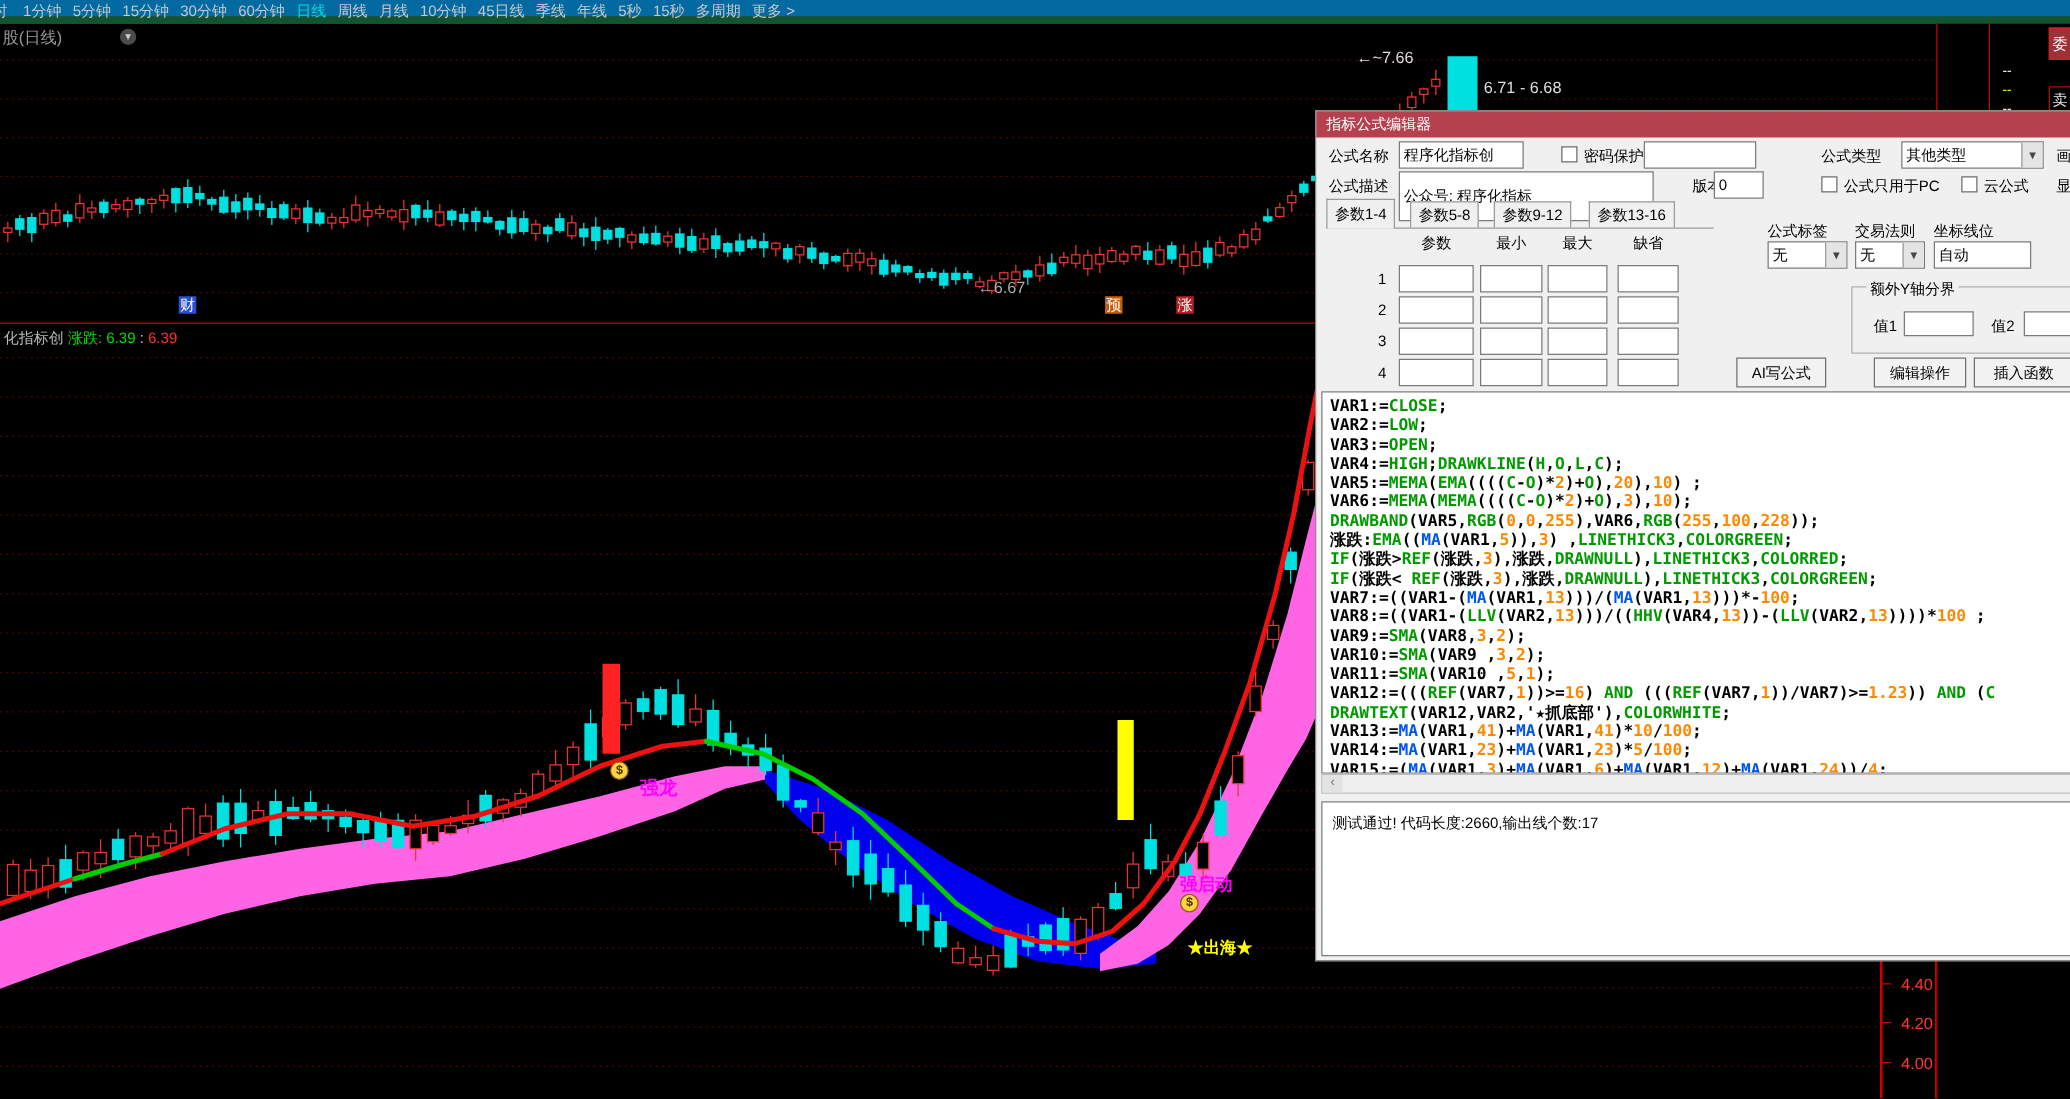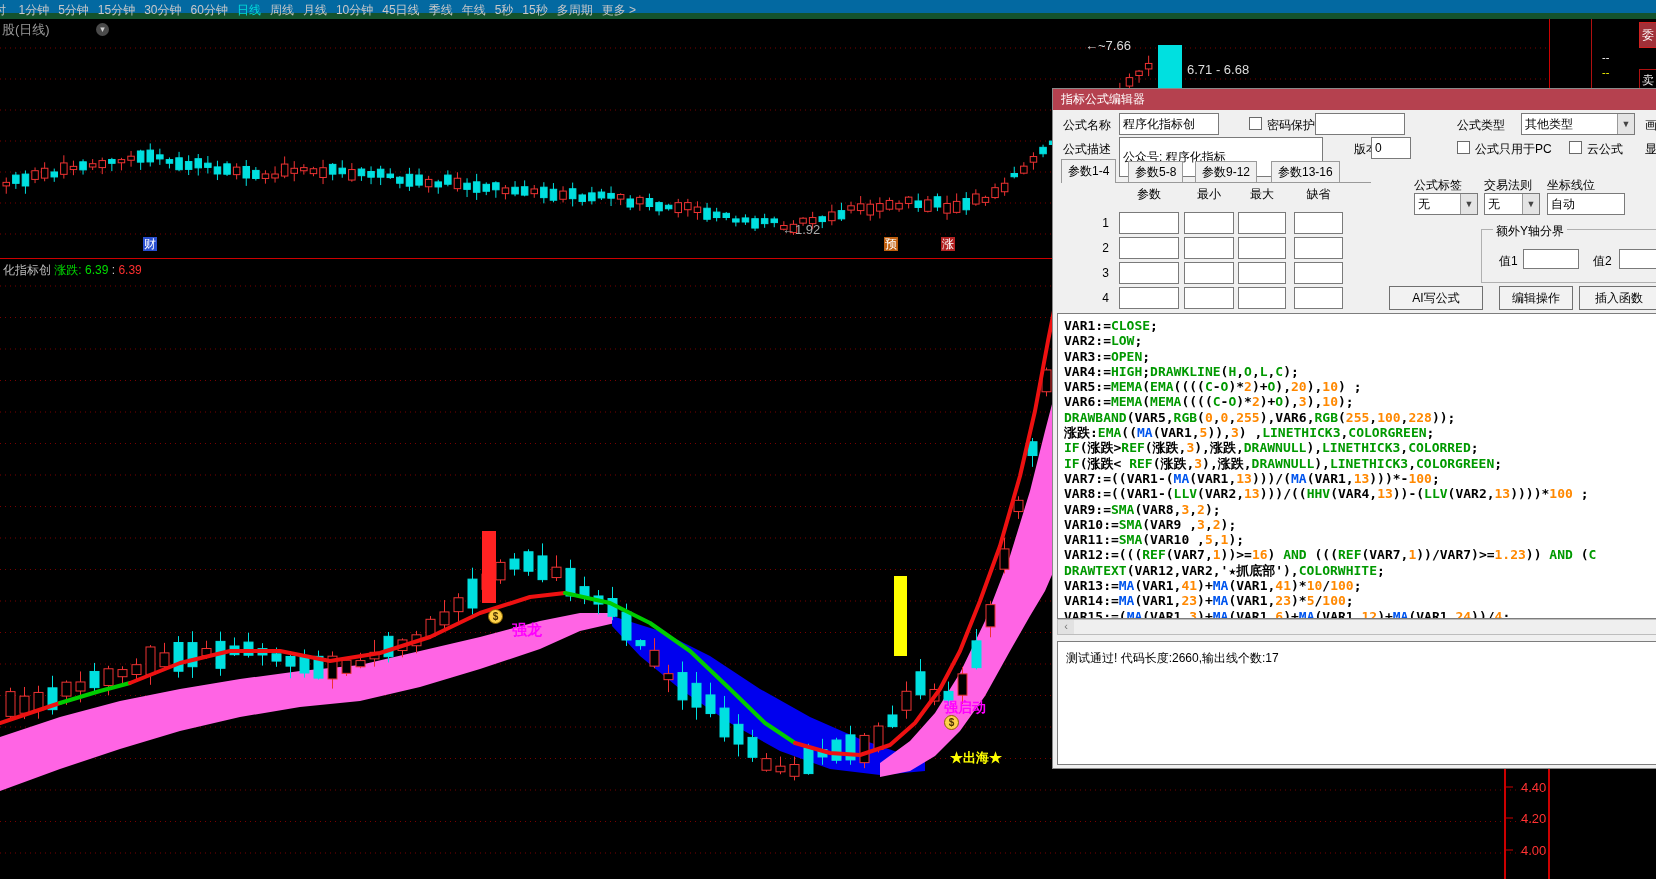--- a/index.html
+++ b/index.html
@@ -344,21 +344,21 @@
         <line x1="1129.4500000000007" y1="54.47388545953301" x2="1129.4500000000007" y2="74.45387088477307" stroke="#ee3333" stroke-width="1"></line>
         <rect x="1126.2000000000007" y="58.60225051440269" width="6.5" height="8.448996913580247" fill="#000" stroke="#ee3333" stroke-width="1"></rect>
         <line x1="1139.0500000000006" y1="50.94316057956051" x2="1139.0500000000006" y2="63.7536286865564" stroke="#ee3333" stroke-width="1"></line>
         <rect x="1135.8000000000006" y="52.10999871399124" width="6.5" height="4.4028935185185185" fill="#000" stroke="#ee3333" stroke-width="1"></rect>
         <line x1="1148.6500000000005" y1="36.702430555555246" x2="1148.6500000000005" y2="57.09055212619997" stroke="#ee3333" stroke-width="1"></line>
         <rect x="1145.4000000000005" y="44.455324074073765" width="6.5" height="5.493364197530864" fill="#000" stroke="#ee3333" stroke-width="1"></rect>
         <rect x="1158" y="26" width="24" height="120" fill="#00e0e0"></rect>
       </svg>
     <div class="chart-label" style="left:1085px;top:19px;color:#dddddd;font-size:13px;">←~7.66</div>
     <div class="chart-label" style="left:1187px;top:43px;color:#dddddd;font-size:13px;">6.71 - 6.68</div>
-    <div class="chart-label" style="left:782px;top:203px;color:#aaaaaa;font-size:13px;">←1.92</div>
+    <div class="chart-label" style="left:782px;top:203px;color:#aaaaaa;font-size:13px;">←6.67</div>
   <div class="marker-chip" style="left: 143px; top: 218px; background: rgb(42, 79, 208);">财</div>
       <div class="marker-chip" style="left: 884px; top: 218px; background: rgb(192, 96, 16);">预</div>
       <div class="marker-chip" style="left: 941px; top: 218px; background: rgb(178, 34, 34);">涨</div>
     </div>
 
   <div id="main-chart">
       <svg width="1550" height="620" style="position:absolute;left:0;top:0;">
         <line x1="0" y1="27" x2="1550" y2="27" stroke="#7a0000" stroke-width="1" stroke-dasharray="1,4"></line>
         <line x1="0" y1="58.5" x2="1550" y2="58.5" stroke="#7a0000" stroke-width="1" stroke-dasharray="1,4"></line>
         <line x1="0" y1="90" x2="1550" y2="90" stroke="#7a0000" stroke-width="1" stroke-dasharray="1,4"></line>
@@ -626,21 +626,21 @@
 
     
     <div class="groupbox" style="left:428px;top:140px;width:232px;height:54px;"></div>
     <span class="grouplbl" style="left:440px;top:134px;">额外Y轴分界</span>
     <span class="lbl" style="left:446px;top:164px;">值1</span>
     <input class="inp" style="left: 470px; top: 160px; width: 56px; height: 20px;">
     <span class="lbl" style="left:540px;top:164px;">值2</span>
     <input class="inp" style="left: 566px; top: 160px; width: 56px; height: 20px;">
 
     
-    <div class="btn" style="left:336px;top:197px;width:94px;">AI写公式</div>
+    <div class="btn" style="left:336px;top:197px;width:72px;">AI写公式</div>
     <div class="btn" style="left:446px;top:197px;width:74px;">编辑操作</div>
     <div class="btn" style="left:526px;top:197px;width:80px;">插入函数</div>
 
     
     <div id="code-editor">
       <div id="code-inner"><div class="code-line"><span style="color: rgb(0, 0, 0);">VAR1</span><span style="color: rgb(0, 0, 0);">:=</span><span style="color: rgb(0, 153, 0);">CLOSE</span><span style="color: rgb(0, 0, 0);">;</span></div><div class="code-line"><span style="color: rgb(0, 0, 0);">VAR2</span><span style="color: rgb(0, 0, 0);">:=</span><span style="color: rgb(0, 153, 0);">LOW</span><span style="color: rgb(0, 0, 0);">;</span></div><div class="code-line"><span style="color: rgb(0, 0, 0);">VAR3</span><span style="color: rgb(0, 0, 0);">:=</span><span style="color: rgb(0, 153, 0);">OPEN</span><span style="color: rgb(0, 0, 0);">;</span></div><div class="code-line"><span style="color: rgb(0, 0, 0);">VAR4</span><span style="color: rgb(0, 0, 0);">:=</span><span style="color: rgb(0, 153, 0);">HIGH</span><span style="color: rgb(0, 0, 0);">;</span><span style="color: rgb(0, 153, 0);">DRAWKLINE</span><span style="color: rgb(0, 0, 0);">(</span><span style="color: rgb(0, 153, 0);">H</span><span style="color: rgb(0, 0, 0);">,</span><span style="color: rgb(0, 153, 0);">O</span><span style="color: rgb(0, 0, 0);">,</span><span style="color: rgb(0, 153, 0);">L</span><span style="color: rgb(0, 0, 0);">,</span><span style="color: rgb(0, 153, 0);">C</span><span style="color: rgb(0, 0, 0);">);</span></div><div class="code-line"><span style="color: rgb(0, 0, 0);">VAR5</span><span style="color: rgb(0, 0, 0);">:=</span><span style="color: rgb(0, 153, 0);">MEMA</span><span style="color: rgb(0, 0, 0);">(</span><span style="color: rgb(0, 153, 0);">EMA</span><span style="color: rgb(0, 0, 0);">((((</span><span style="color: rgb(0, 153, 0);">C</span><span style="color: rgb(0, 0, 0);">-</span><span style="color: rgb(0, 153, 0);">O</span><span style="color: rgb(0, 0, 0);">)*</span><span style="color: rgb(255, 136, 0);">2</span><span style="color: rgb(0, 0, 0);">)+</span><span style="color: rgb(0, 153, 0);">O</span><span style="color: rgb(0, 0, 0);">),</span><span style="color: rgb(255, 136, 0);">20</span><span style="color: rgb(0, 0, 0);">),</span><span style="color: rgb(255, 136, 0);">10</span><span style="color: rgb(0, 0, 0);">) ;</span></div><div class="code-line"><span style="color: rgb(0, 0, 0);">VAR6</span><span style="color: rgb(0, 0, 0);">:=</span><span style="color: rgb(0, 153, 0);">MEMA</span><span style="color: rgb(0, 0, 0);">(</span><span style="color: rgb(0, 153, 0);">MEMA</span><span style="color: rgb(0, 0, 0);">((((</span><span style="color: rgb(0, 153, 0);">C</span><span style="color: rgb(0, 0, 0);">-</span><span style="color: rgb(0, 153, 0);">O</span><span style="color: rgb(0, 0, 0);">)*</span><span style="color: rgb(255, 136, 0);">2</span><span style="color: rgb(0, 0, 0);">)+</span><span style="color: rgb(0, 153, 0);">O</span><span style="color: rgb(0, 0, 0);">),</span><span style="color: rgb(255, 136, 0);">3</span><span style="color: rgb(0, 0, 0);">),</span><span style="color: rgb(255, 136, 0);">10</span><span style="color: rgb(0, 0, 0);">);</span></div><div class="code-line"><span style="color: rgb(0, 153, 0);">DRAWBAND</span><span style="color: rgb(0, 0, 0);">(</span><span style="color: rgb(0, 0, 0);">VAR5</span><span style="color: rgb(0, 0, 0);">,</span><span style="color: rgb(0, 153, 0);">RGB</span><span style="color: rgb(0, 0, 0);">(</span><span style="color: rgb(255, 136, 0);">0</span><span style="color: rgb(0, 0, 0);">,</span><span style="color: rgb(255, 136, 0);">0</span><span style="color: rgb(0, 0, 0);">,</span><span style="color: rgb(255, 136, 0);">255</span><span style="color: rgb(0, 0, 0);">),</span><span style="color: rgb(0, 0, 0);">VAR6</span><span style="color: rgb(0, 0, 0);">,</span><span style="color: rgb(0, 153, 0);">RGB</span><span style="color: rgb(0, 0, 0);">(</span><span style="color: rgb(255, 136, 0);">255</span><span style="color: rgb(0, 0, 0);">,</span><span style="color: rgb(255, 136, 0);">100</span><span style="color: rgb(0, 0, 0);">,</span><span style="color: rgb(255, 136, 0);">228</span><span style="color: rgb(0, 0, 0);">));</span></div><div class="code-line"><span style="color: rgb(0, 0, 0);">涨跌:</span><span style="color: rgb(0, 153, 0);">EMA</span><span style="color: rgb(0, 0, 0);">((</span><span style="color: rgb(0, 85, 238);">MA</span><span style="color: rgb(0, 0, 0);">(</span><span style="color: rgb(0, 0, 0);">VAR1</span><span style="color: rgb(0, 0, 0);">,</span><span style="color: rgb(255, 136, 0);">5</span><span style="color: rgb(0, 0, 0);">)),</span><span style="color: rgb(255, 136, 0);">3</span><span style="color: rgb(0, 0, 0);">) ,</span><span style="color: rgb(0, 153, 0);">LINETHICK3</span><span style="color: rgb(0, 0, 0);">,</span><span style="color: rgb(0, 153, 0);">COLORGREEN</span><span style="color: rgb(0, 0, 0);">;</span></div><div class="code-line"><span style="color: rgb(0, 153, 0);">IF</span><span style="color: rgb(0, 0, 0);">(涨跌&gt;</span><span style="color: rgb(0, 153, 0);">REF</span><span style="color: rgb(0, 0, 0);">(涨跌,</span><span style="color: rgb(255, 136, 0);">3</span><span style="color: rgb(0, 0, 0);">),涨跌,</span><span style="color: rgb(0, 153, 0);">DRAWNULL</span><span style="color: rgb(0, 0, 0);">),</span><span style="color: rgb(0, 153, 0);">LINETHICK3</span><span style="color: rgb(0, 0, 0);">,</span><span style="color: rgb(0, 153, 0);">COLORRED</span><span style="color: rgb(0, 0, 0);">;</span></div><div class="code-line"><span style="color: rgb(0, 153, 0);">IF</span><span style="color: rgb(0, 0, 0);">(涨跌&lt; </span><span style="color: rgb(0, 153, 0);">REF</span><span style="color: rgb(0, 0, 0);">(涨跌,</span><span style="color: rgb(255, 136, 0);">3</span><span style="color: rgb(0, 0, 0);">),涨跌,</span><span style="color: rgb(0, 153, 0);">DRAWNULL</span><span style="color: rgb(0, 0, 0);">),</span><span style="color: rgb(0, 153, 0);">LINETHICK3</span><span style="color: rgb(0, 0, 0);">,</span><span style="color: rgb(0, 153, 0);">COLORGREEN</span><span style="color: rgb(0, 0, 0);">;</span></div><div class="code-line"><span style="color: rgb(0, 0, 0);">VAR7</span><span style="color: rgb(0, 0, 0);">:=((</span><span style="color: rgb(0, 0, 0);">VAR1</span><span style="color: rgb(0, 0, 0);">-(</span><span style="color: rgb(0, 85, 238);">MA</span><span style="color: rgb(0, 0, 0);">(</span><span style="color: rgb(0, 0, 0);">VAR1</span><span style="color: rgb(0, 0, 0);">,</span><span style="color: rgb(255, 136, 0);">13</span><span style="color: rgb(0, 0, 0);">)))/(</span><span style="color: rgb(0, 85, 238);">MA</span><span style="color: rgb(0, 0, 0);">(</span><span style="color: rgb(0, 0, 0);">VAR1</span><span style="color: rgb(0, 0, 0);">,</span><span style="color: rgb(255, 136, 0);">13</span><span style="color: rgb(0, 0, 0);">)))*-</span><span style="color: rgb(255, 136, 0);">100</span><span style="color: rgb(0, 0, 0);">;</span></div><div class="code-line"><span style="color: rgb(0, 0, 0);">VAR8</span><span style="color: rgb(0, 0, 0);">:=((</span><span style="color: rgb(0, 0, 0);">VAR1</span><span style="color: rgb(0, 0, 0);">-(</span><span style="color: rgb(0, 153, 0);">LLV</span><span style="color: rgb(0, 0, 0);">(</span><span style="color: rgb(0, 0, 0);">VAR2</span><span style="color: rgb(0, 0, 0);">,</span><span style="color: rgb(255, 136, 0);">13</span><span style="color: rgb(0, 0, 0);">)))/((</span><span style="color: rgb(0, 153, 0);">HHV</span><span style="color: rgb(0, 0, 0);">(</span><span style="color: rgb(0, 0, 0);">VAR4</span><span style="color: rgb(0, 0, 0);">,</span><span style="color: rgb(255, 136, 0);">13</span><span style="color: rgb(0, 0, 0);">))-(</span><span style="color: rgb(0, 153, 0);">LLV</span><span style="color: rgb(0, 0, 0);">(</span><span style="color: rgb(0, 0, 0);">VAR2</span><span style="color: rgb(0, 0, 0);">,</span><span style="color: rgb(255, 136, 0);">13</span><span style="color: rgb(0, 0, 0);">))))*</span><span style="color: rgb(255, 136, 0);">100</span><span style="color: rgb(0, 0, 0);"> ;</span></div><div class="code-line"><span style="color: rgb(0, 0, 0);">VAR9</span><span style="color: rgb(0, 0, 0);">:=</span><span style="color: rgb(0, 153, 0);">SMA</span><span style="color: rgb(0, 0, 0);">(</span><span style="color: rgb(0, 0, 0);">VAR8</span><span style="color: rgb(0, 0, 0);">,</span><span style="color: rgb(255, 136, 0);">3</span><span style="color: rgb(0, 0, 0);">,</span><span style="color: rgb(255, 136, 0);">2</span><span style="color: rgb(0, 0, 0);">);</span></div><div class="code-line"><span style="color: rgb(0, 0, 0);">VAR10</span><span style="color: rgb(0, 0, 0);">:=</span><span style="color: rgb(0, 153, 0);">SMA</span><span style="color: rgb(0, 0, 0);">(</span><span style="color: rgb(0, 0, 0);">VAR9</span><span style="color: rgb(0, 0, 0);"> ,</span><span style="color: rgb(255, 136, 0);">3</span><span style="color: rgb(0, 0, 0);">,</span><span style="color: rgb(255, 136, 0);">2</span><span style="color: rgb(0, 0, 0);">);</span></div><div class="code-line"><span style="color: rgb(0, 0, 0);">VAR11</span><span style="color: rgb(0, 0, 0);">:=</span><span style="color: rgb(0, 153, 0);">SMA</span><span style="color: rgb(0, 0, 0);">(</span><span style="color: rgb(0, 0, 0);">VAR10</span><span style="color: rgb(0, 0, 0);"> ,</span><span style="color: rgb(255, 136, 0);">5</span><span style="color: rgb(0, 0, 0);">,</span><span style="color: rgb(255, 136, 0);">1</span><span style="color: rgb(0, 0, 0);">);</span></div><div class="code-line"><span style="color: rgb(0, 0, 0);">VAR12</span><span style="color: rgb(0, 0, 0);">:=(((</span><span style="color: rgb(0, 153, 0);">REF</span><span style="color: rgb(0, 0, 0);">(</span><span style="color: rgb(0, 0, 0);">VAR7</span><span style="color: rgb(0, 0, 0);">,</span><span style="color: rgb(255, 136, 0);">1</span><span style="color: rgb(0, 0, 0);">))&gt;=</span><span style="color: rgb(255, 136, 0);">16</span><span style="color: rgb(0, 0, 0);">) </span><span style="color: rgb(0, 153, 0);">AND</span><span style="color: rgb(0, 0, 0);"> (((</span><span style="color: rgb(0, 153, 0);">REF</span><span style="color: rgb(0, 0, 0);">(</span><span style="color: rgb(0, 0, 0);">VAR7</span><span style="color: rgb(0, 0, 0);">,</span><span style="color: rgb(255, 136, 0);">1</span><span style="color: rgb(0, 0, 0);">))/</span><span style="color: rgb(0, 0, 0);">VAR7</span><span style="color: rgb(0, 0, 0);">)&gt;=</span><span style="color: rgb(255, 136, 0);">1.23</span><span style="color: rgb(0, 0, 0);">)) </span><span style="color: rgb(0, 153, 0);">AND</span><span style="color: rgb(0, 0, 0);"> (</span><span style="color: rgb(0, 153, 0);">C</span></div><div class="code-line"><span style="color: rgb(0, 153, 0);">DRAWTEXT</span><span style="color: rgb(0, 0, 0);">(</span><span style="color: rgb(0, 0, 0);">VAR12</span><span style="color: rgb(0, 0, 0);">,</span><span style="color: rgb(0, 0, 0);">VAR2</span><span style="color: rgb(0, 0, 0);">,'★抓底部'),</span><span style="color: rgb(0, 153, 0);">COLORWHITE</span><span style="color: rgb(0, 0, 0);">;</span></div><div class="code-line"><span style="color: rgb(0, 0, 0);">VAR13</span><span style="color: rgb(0, 0, 0);">:=</span><span style="color: rgb(0, 85, 238);">MA</span><span style="color: rgb(0, 0, 0);">(</span><span style="color: rgb(0, 0, 0);">VAR1</span><span style="color: rgb(0, 0, 0);">,</span><span style="color: rgb(255, 136, 0);">41</span><span style="color: rgb(0, 0, 0);">)+</span><span style="color: rgb(0, 85, 238);">MA</span><span style="color: rgb(0, 0, 0);">(</span><span style="color: rgb(0, 0, 0);">VAR1</span><span style="color: rgb(0, 0, 0);">,</span><span style="color: rgb(255, 136, 0);">41</span><span style="color: rgb(0, 0, 0);">)*</span><span style="color: rgb(255, 136, 0);">10</span><span style="color: rgb(0, 0, 0);">/</span><span style="color: rgb(255, 136, 0);">100</span><span style="color: rgb(0, 0, 0);">;</span></div><div class="code-line"><span style="color: rgb(0, 0, 0);">VAR14</span><span style="color: rgb(0, 0, 0);">:=</span><span style="color: rgb(0, 85, 238);">MA</span><span style="color: rgb(0, 0, 0);">(</span><span style="color: rgb(0, 0, 0);">VAR1</span><span style="color: rgb(0, 0, 0);">,</span><span style="color: rgb(255, 136, 0);">23</span><span style="color: rgb(0, 0, 0);">)+</span><span style="color: rgb(0, 85, 238);">MA</span><span style="color: rgb(0, 0, 0);">(</span><span style="color: rgb(0, 0, 0);">VAR1</span><span style="color: rgb(0, 0, 0);">,</span><span style="color: rgb(255, 136, 0);">23</span><span style="color: rgb(0, 0, 0);">)*</span><span style="color: rgb(255, 136, 0);">5</span><span style="color: rgb(0, 0, 0);">/</span><span style="color: rgb(255, 136, 0);">100</span><span style="color: rgb(0, 0, 0);">;</span></div><div class="code-line"><span style="color: rgb(0, 0, 0);">VAR15</span><span style="color: rgb(0, 0, 0);">:=(</span><span style="color: rgb(0, 85, 238);">MA</span><span style="color: rgb(0, 0, 0);">(</span><span style="color: rgb(0, 0, 0);">VAR1</span><span style="color: rgb(0, 0, 0);">,</span><span style="color: rgb(255, 136, 0);">3</span><span style="color: rgb(0, 0, 0);">)+</span><span style="color: rgb(0, 85, 238);">MA</span><span style="color: rgb(0, 0, 0);">(</span><span style="color: rgb(0, 0, 0);">VAR1</span><span style="color: rgb(0, 0, 0);">,</span><span style="color: rgb(255, 136, 0);">6</span><span style="color: rgb(0, 0, 0);">)+</span><span style="color: rgb(0, 85, 238);">MA</span><span style="color: rgb(0, 0, 0);">(</span><span style="color: rgb(0, 0, 0);">VAR1</span><span style="color: rgb(0, 0, 0);">,</span><span style="color: rgb(255, 136, 0);">12</span><span style="color: rgb(0, 0, 0);">)+</span><span style="color: rgb(0, 85, 238);">MA</span><span style="color: rgb(0, 0, 0);">(</span><span style="color: rgb(0, 0, 0);">VAR1</span><span style="color: rgb(0, 0, 0);">,</span><span style="color: rgb(255, 136, 0);">24</span><span style="color: rgb(0, 0, 0);">))/</span><span style="color: rgb(255, 136, 0);">4</span><span style="color: rgb(0, 0, 0);">;</span></div></div>
     </div>
     <div id="hscroll">
       <span class="arr">‹</span>
     </div>

